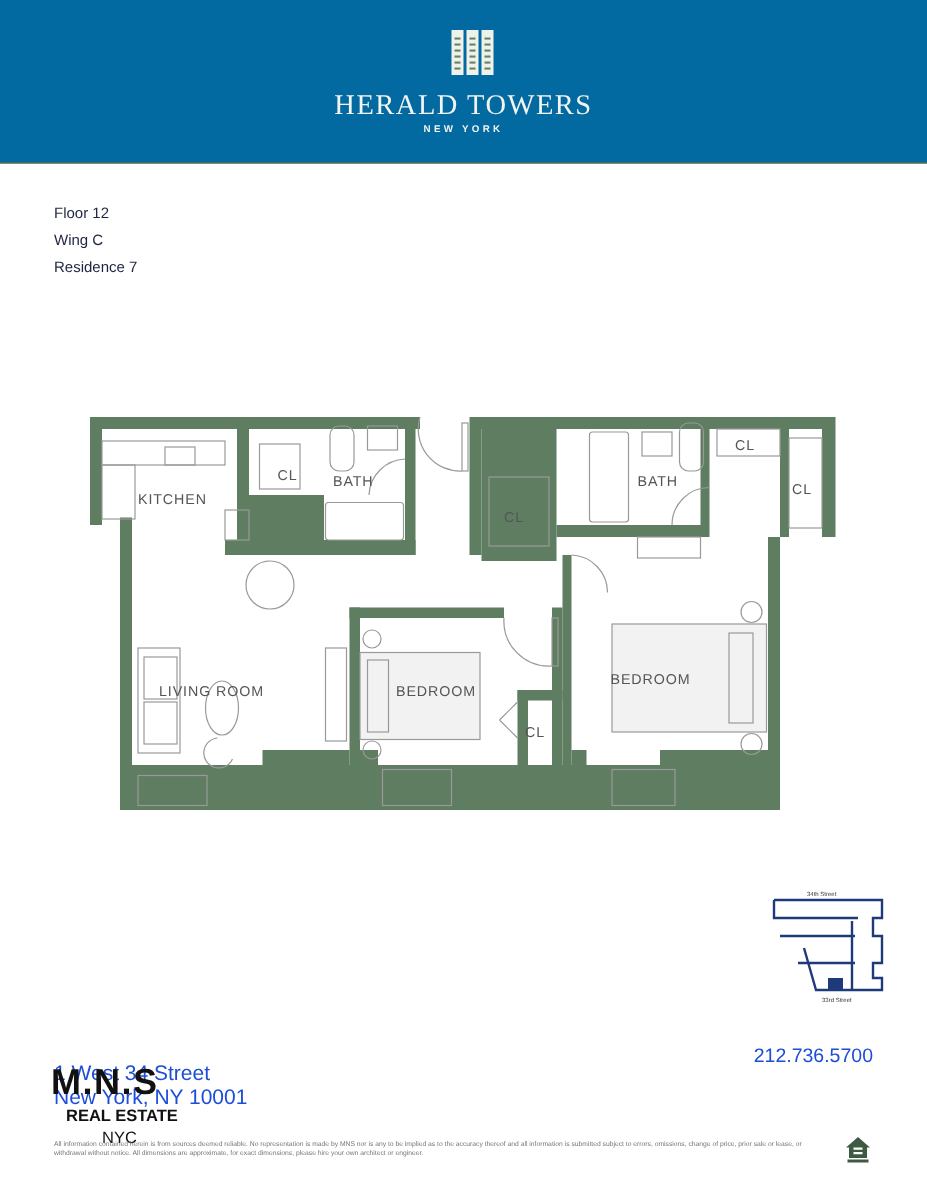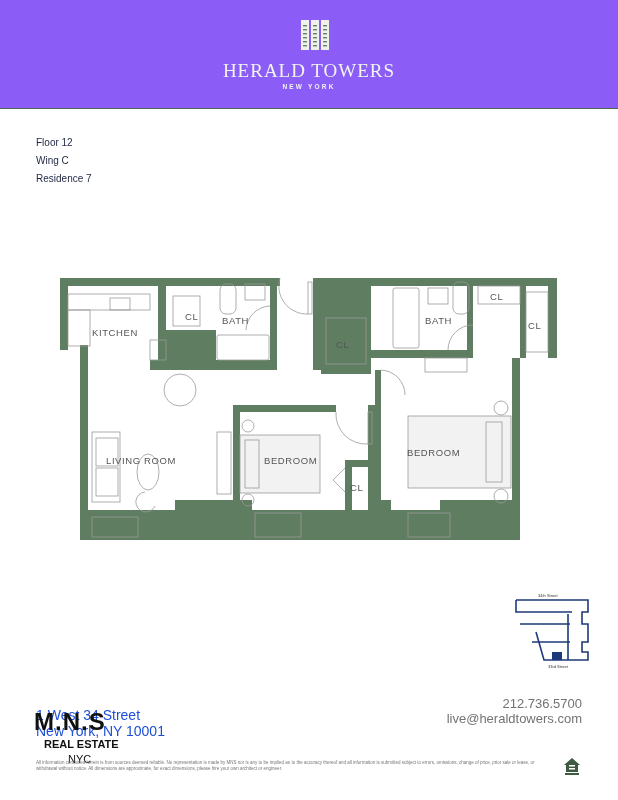--- a/index.html
+++ b/index.html
@@ -1,28 +1,28 @@
 <!DOCTYPE html>
 <html><head>
 <meta charset="utf-8">
 <style>
   * { margin:0; padding:0; box-sizing:border-box; }
   body { width:618px; height:800px; background:#ffffff; position:relative; overflow:hidden; font-family:"Liberation Sans", sans-serif; }
-  .header { position:absolute; left:0; top:0; width:618px; height:109px; background:#8b5cf6; border-bottom:1px solid #4e6a50; }
+  .header { position:absolute; left:0; top:0; width:618px; height:109px; background:#0369a1; border-bottom:1px solid #4e6a50; }
   .logo-icon { position:absolute; left:300px; top:20px; width:30px; height:30px; }
   .brand { position:absolute; left:0; top:60px; width:618px; text-align:center; color:#f1f4ef; font-family:"Liberation Serif", serif; font-size:19px; letter-spacing:1px; }
   .brand-sub { position:absolute; left:0; top:83px; width:618px; text-align:center; color:#f1f4ef; font-size:6.5px; letter-spacing:2.2px; font-weight:bold; }
   .unit-info { position:absolute; left:36px; top:134px; color:#1f2540; font-size:10px; line-height:18px; }
   .plan { position:absolute; left:50px; top:270px; width:520px; height:270px; }
   .keymap { position:absolute; left:510px; top:590px; width:80px; height:80px; }
   .addr { position:absolute; left:36px; top:707px; color:#1d4ed8; font-size:14px; line-height:16px; }
   .mns { position:absolute; left:34px; top:708px; font-size:24px; font-weight:bold; color:#111; letter-spacing:1px; }
   .mns-sub { position:absolute; left:44px; top:738px; font-size:11px; font-weight:bold; color:#111;text-align:right; }
   .mns-sub2 { position:absolute; left:68px; top:753px; font-size:11px; font-weight:normal; color:#111; }
-  .contact { position:absolute; right:36px; top:696px; text-align:right; color:#737373; font-size:13px; line-height:15px; }
+  .contact { position:absolute; right:36px; top:696px; text-align:left; color:#1d4ed8; font-size:13px; line-height:15px; }
   .disclaimer { position:absolute; left:36px; top:760px; width:500px; font-size:4.5px; line-height:6px; color:#777; }
   .eho-icon { position:absolute; left:562px; top:756px; width:20px; height:20px; }
 </style>
 </head>
 <body>
 
 <div class="header">
   <svg class="logo-icon" viewBox="0 0 30 30">
     <rect x="1" y="0" width="8" height="30" fill="#eef2ea"></rect>
     <rect x="11" y="0" width="8" height="30" fill="#eef2ea"></rect>
@@ -166,21 +166,20 @@
 <div class="addr">
   <div>1 West 34 Street</div>
   <div>New York, NY 10001</div>
 </div>
 <div class="mns">M.N.S</div>
 <div class="mns-sub">REAL ESTATE</div>
 <div class="mns-sub2">NYC</div>
 
 <div class="contact">
   <div>212.736.5700</div>
-  <div>live@heraldtowers.com</div>
 </div>
 
 <div class="disclaimer">All information contained herein is from sources deemed reliable. No representation is made by MNS nor is any to be implied as to the accuracy thereof and all information is submitted subject to errors, omissions, change of price, prior sale or lease, or withdrawal without notice. All dimensions are approximate, for exact dimensions, please hire your own architect or engineer.</div>
 
 <svg class="eho-icon" viewBox="0 0 20 20">
   <path d="M2 9 L10 2 L18 9 L16 9 L16 16 L4 16 L4 9 Z" fill="#3f5a42"></path>
   <rect x="7" y="9" width="6" height="1.5" fill="#fff"></rect>
   <rect x="7" y="12" width="6" height="1.5" fill="#fff"></rect>
   <rect x="3" y="17" width="14" height="2" fill="#3f5a42"></rect>
 </svg>

